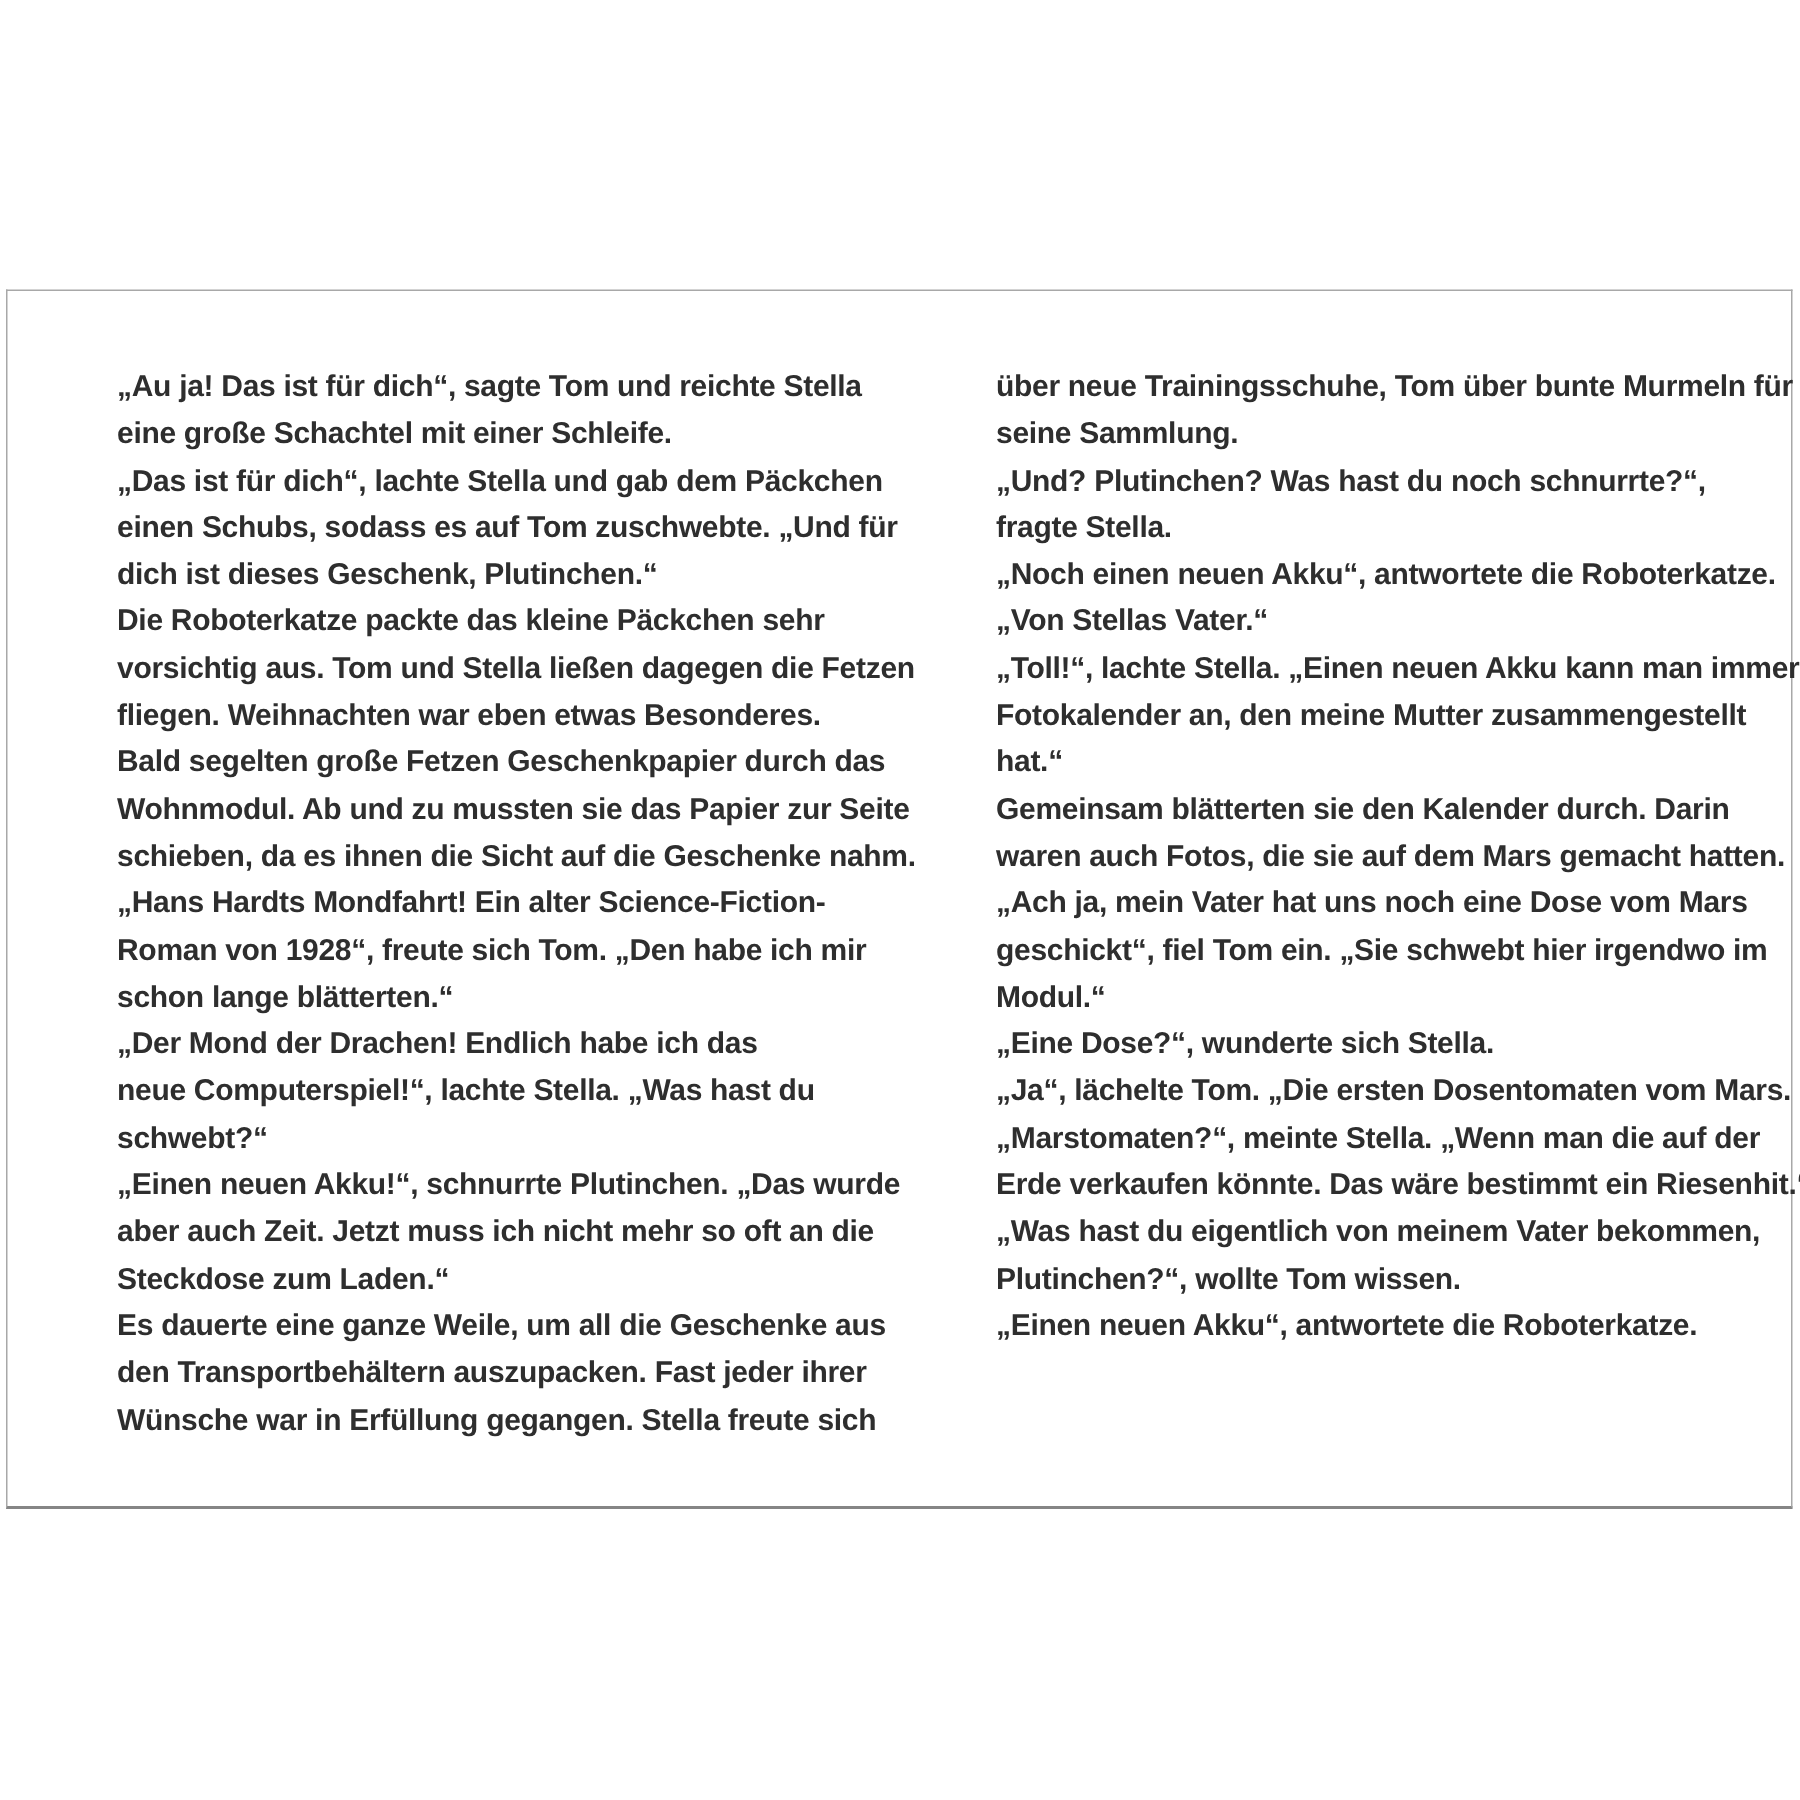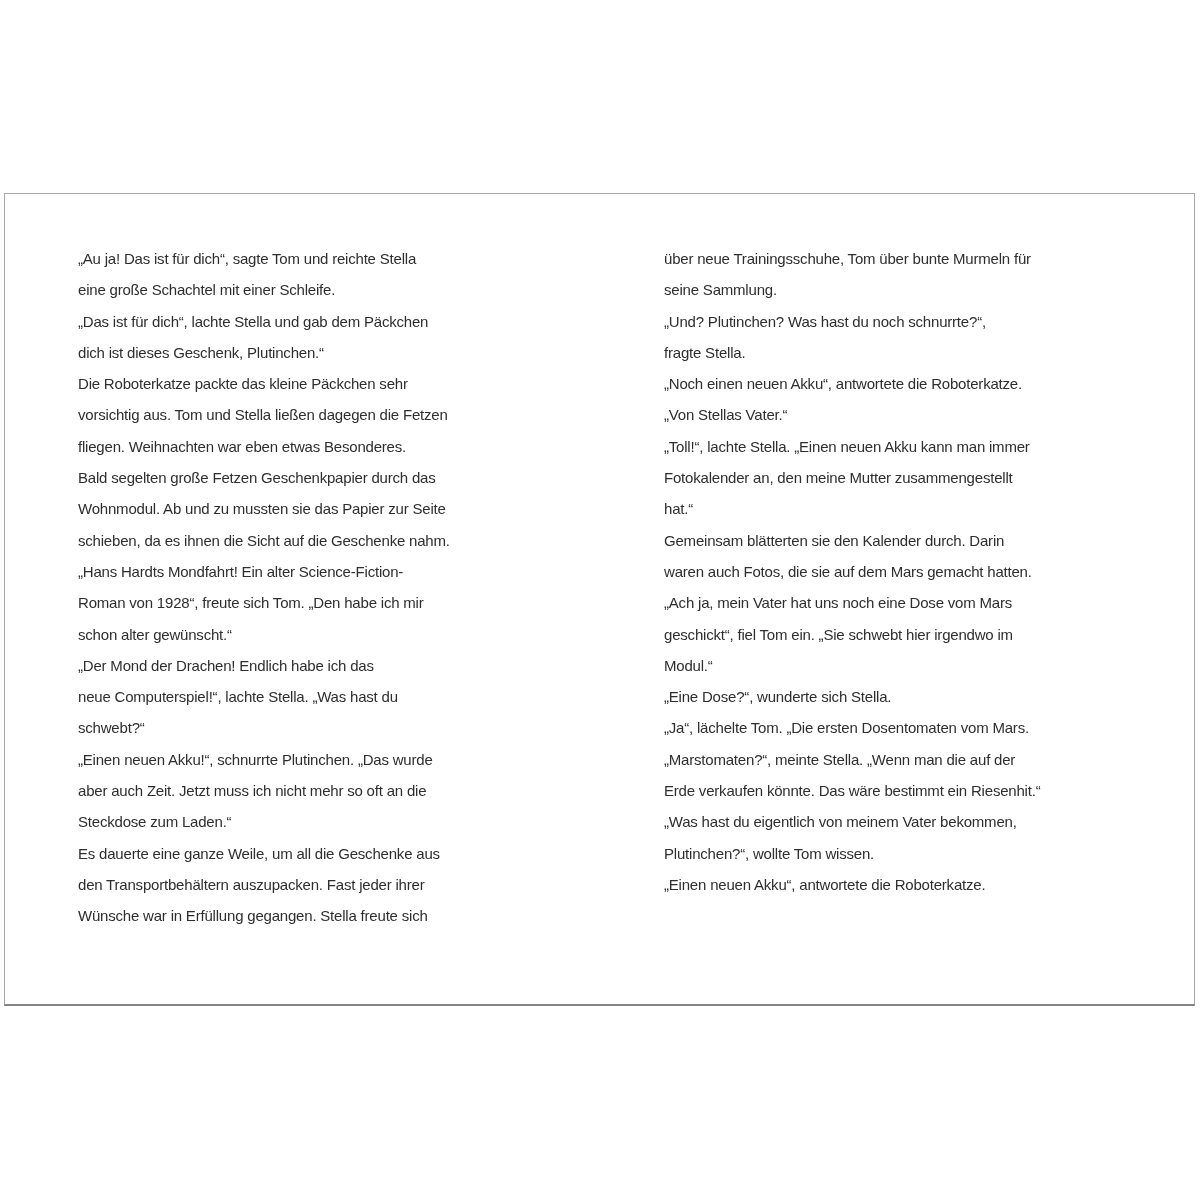--- a/index.html
+++ b/index.html
@@ -28,44 +28,46 @@
   }
   .col {
     position: absolute;
     top: 49px;
   }
   .col-left  { left: 73px; }
   .col-right { left: 659px; }
   .line {
     height: 31.3px;
     line-height: 31.3px;
-    font-size: 15px;
+    font-size: 20px;
     letter-spacing: -0.2px;
     color: var(--c-text);
     white-space: nowrap;
+    font-weight: bold;
   }
 </style>
 </head>
 <body>
 
 <div class="page">
   <div class="col col-left">
       <div class="line">„Au ja! Das ist für dich“, sagte Tom und reichte Stella</div>
       <div class="line">eine große Schachtel mit einer Schleife.</div>
       <div class="line">„Das ist für dich“, lachte Stella und gab dem Päckchen</div>
+      <div class="line">einen Schubs, sodass es auf Tom zuschwebte. „Und für</div>
       <div class="line">dich ist dieses Geschenk, Plutinchen.“</div>
       <div class="line">Die Roboterkatze packte das kleine Päckchen sehr</div>
       <div class="line">vorsichtig aus. Tom und Stella ließen dagegen die Fetzen</div>
       <div class="line">fliegen. Weihnachten war eben etwas Besonderes.</div>
       <div class="line">Bald segelten große Fetzen Geschenkpapier durch das</div>
       <div class="line">Wohnmodul. Ab und zu mussten sie das Papier zur Seite</div>
       <div class="line">schieben, da es ihnen die Sicht auf die Geschenke nahm.</div>
       <div class="line">„Hans Hardts Mondfahrt! Ein alter Science-Fiction-</div>
       <div class="line">Roman von 1928“, freute sich Tom. „Den habe ich mir</div>
-      <div class="line">schon alter gewünscht.“</div>
+      <div class="line">schon lange blätterten.“</div>
       <div class="line">„Der Mond der Drachen! Endlich habe ich das</div>
       <div class="line">neue Computerspiel!“, lachte Stella. „Was hast du</div>
       <div class="line">schwebt?“</div>
       <div class="line">„Einen neuen Akku!“, schnurrte Plutinchen. „Das wurde</div>
       <div class="line">aber auch Zeit. Jetzt muss ich nicht mehr so oft an die</div>
       <div class="line">Steckdose zum Laden.“</div>
       <div class="line">Es dauerte eine ganze Weile, um all die Geschenke aus</div>
       <div class="line">den Transportbehältern auszupacken. Fast jeder ihrer</div>
       <div class="line">Wünsche war in Erfüllung gegangen. Stella freute sich</div>
     </div>

